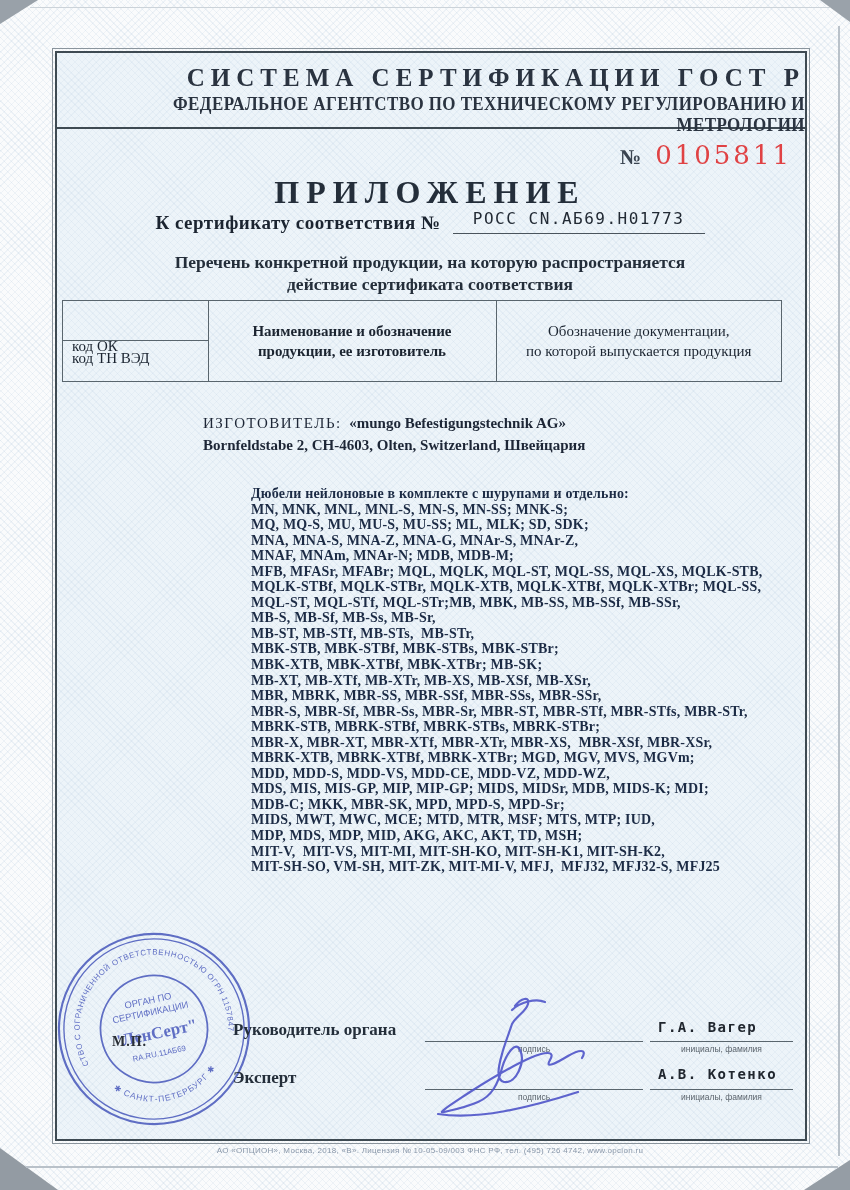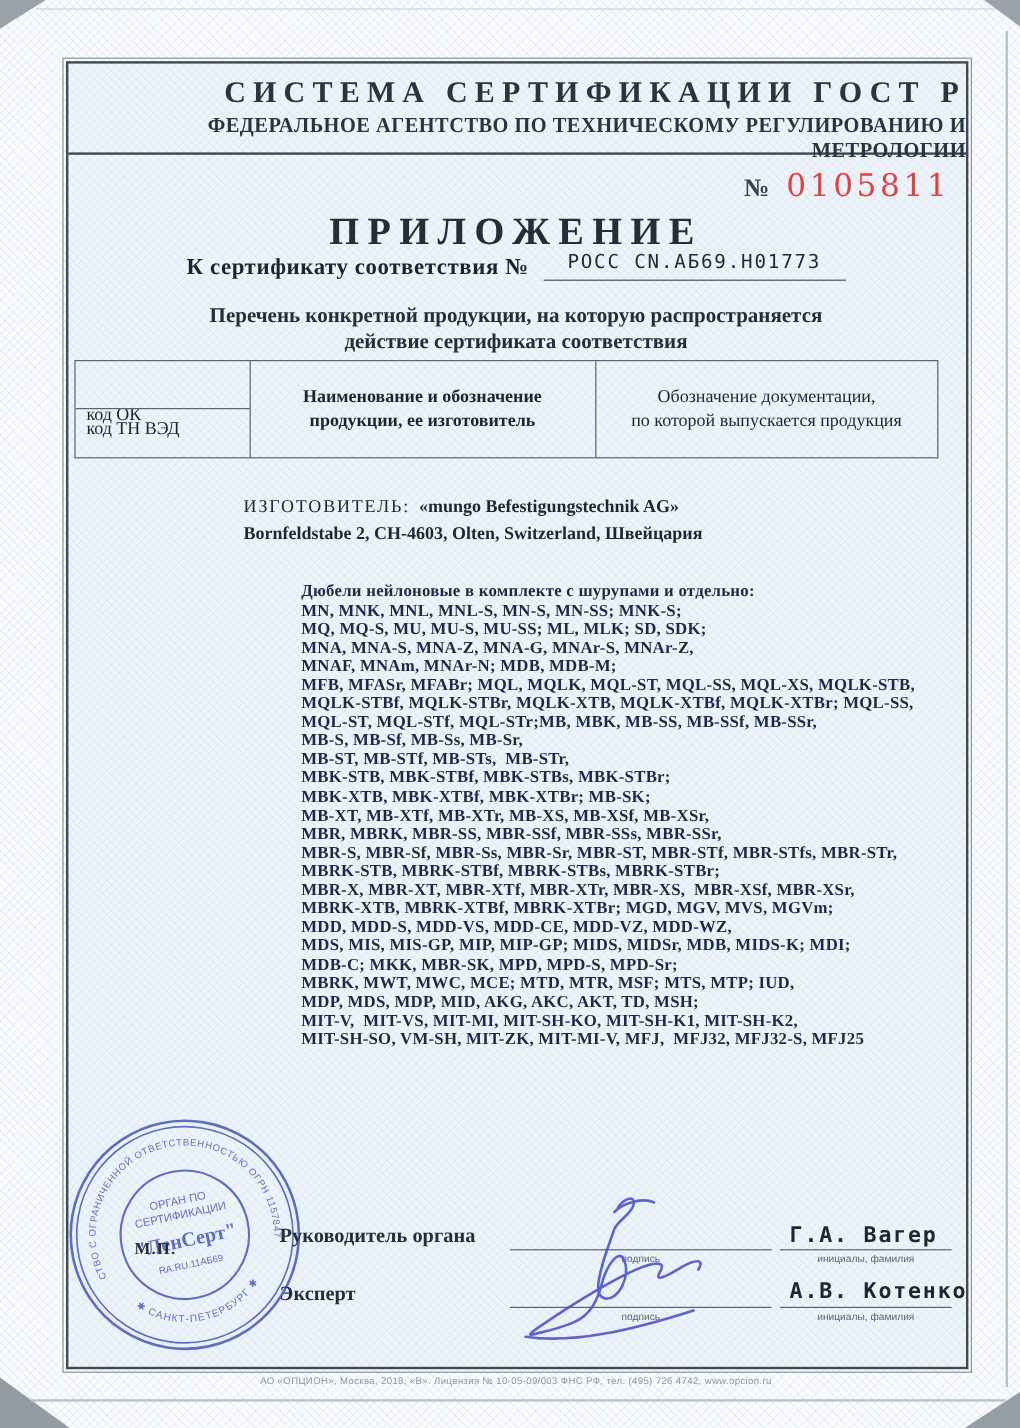--- a/index.html
+++ b/index.html
@@ -53,21 +53,21 @@
   .manu .addr{font-weight:bold;}
   .prod{position:absolute;left:203px;top:486px;width:590px;margin-left:48px;}
   .prod-line{font-size:14px;font-weight:bold;line-height:15.55px;letter-spacing:0.2px;color:#1c2b45;white-space:pre-wrap;}
   
   .stamp{position:absolute;left:55px;top:930px;width:198px;height:198px;transform:rotate(-12deg);opacity:0.85;}
   .mp{position:absolute;left:112px;top:1034px;font-size:14px;font-weight:bold;letter-spacing:1px;color:#2a2f36;z-index:5;}
   
   .sig-label{position:absolute;font-size:17px;font-weight:bold;color:#242e3a;}
   .sig-line{position:absolute;border-top:1.2px solid #59656d;height:0;}
   .sig-caption{position:absolute;font-size:8.5px;color:#5b646d;text-align:center;font-family:"Liberation Sans", sans-serif;}
-  .sig-name{position:absolute;font-family:"DejaVu Sans Mono", monospace;font-size:18px;font-weight:bold;letter-spacing:1.5px;color:#20262e;}
+  .sig-name{position:absolute;font-family:"DejaVu Sans Mono", monospace;font-size:14px;font-weight:bold;letter-spacing:1.5px;color:#20262e;}
   .sig-svg{position:absolute;left:408px;top:992px;width:330px;height:130px;z-index:6;}
   
   .imprint{position:absolute;left:52px;top:1146px;width:756px;text-align:center;
     font-family:"Liberation Sans", sans-serif;font-size:8px;color:#8896a8;letter-spacing:0.3px;}
 </style>
 </head>
 <body>
 
 <div class="page">
 
@@ -140,21 +140,21 @@
         <div class="prod-line">MBK-XTB, MBK-XTBf, MBK-XTBr; MB-SK;</div>
         <div class="prod-line">MB-XT, MB-XTf, MB-XTr, MB-XS, MB-XSf, MB-XSr,</div>
         <div class="prod-line">MBR, MBRK, MBR-SS, MBR-SSf, MBR-SSs, MBR-SSr,</div>
         <div class="prod-line">MBR-S, MBR-Sf, MBR-Ss, MBR-Sr, MBR-ST, MBR-STf, MBR-STfs, MBR-STr,</div>
         <div class="prod-line">MBRK-STB, MBRK-STBf, MBRK-STBs, MBRK-STBr;</div>
         <div class="prod-line">MBR-X, MBR-XT, MBR-XTf, MBR-XTr, MBR-XS,  MBR-XSf, MBR-XSr,</div>
         <div class="prod-line">MBRK-XTB, MBRK-XTBf, MBRK-XTBr; MGD, MGV, MVS, MGVm;</div>
         <div class="prod-line">MDD, MDD-S, MDD-VS, MDD-CE, MDD-VZ, MDD-WZ,</div>
         <div class="prod-line">MDS, MIS, MIS-GP, MIP, MIP-GP; MIDS, MIDSr, MDB, MIDS-K; MDI;</div>
         <div class="prod-line">MDB-C; MKK, MBR-SK, MPD, MPD-S, MPD-Sr;</div>
-        <div class="prod-line">MBRK, MWT, MWC, MCE; MTD, MTR, MSF; MTS, MTP; IUD,</div>
+        <div class="prod-line">MIDS, MWT, MWC, MCE; MTD, MTR, MSF; MTS, MTP; IUD,</div>
         <div class="prod-line">MDP, MDS, MDP, MID, AKG, AKC, AKT, TD, MSH;</div>
         <div class="prod-line">MIT-V,  MIT-VS, MIT-MI, MIT-SH-KO, MIT-SH-K1, MIT-SH-K2,</div>
         <div class="prod-line">MIT-SH-SO, VM-SH, MIT-ZK, MIT-MI-V, MFJ,  MFJ32, MFJ32-S, MFJ25</div>
       </div>
   </div>
 
   <svg class="stamp" viewBox="0 0 200 200">
     <defs>
       <path id="arcTop" d="M 27.6,119.4 A 75,75 0 1 1 172.4,119.4"></path>
       <path id="arcBottom" d="M 38.6,140 A 73,73 0 0 0 161.4,140"></path>

